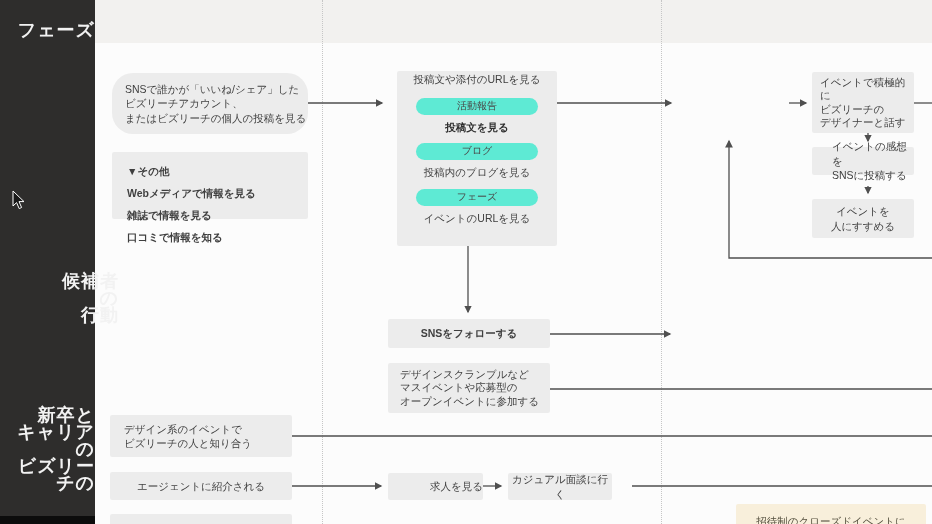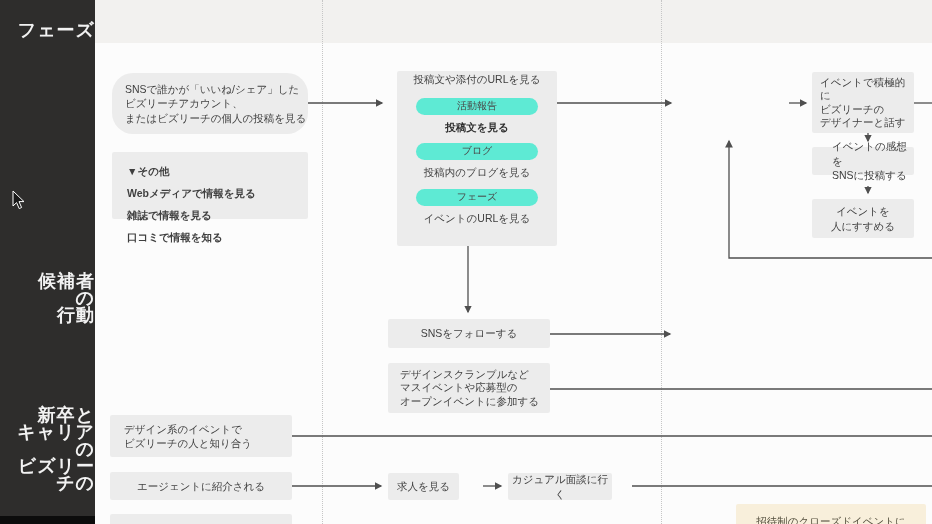--- a/index.html
+++ b/index.html
@@ -51,21 +51,21 @@
   <div id="header-band"></div>
   <div class="col-header" id="col-h1">認知</div>
   <div class="col-header" id="col-h2">興味</div>
   <div class="col-header" id="col-h3">共感</div>
 
   <div class="col-sep" style="left:322px;"></div>
   <div class="col-sep" style="left:661px;"></div>
 
   <div id="sidebar">
     <div class="side-label" style="top:22px;">フェーズ</div>
-    <div class="side-label" style="top:273px;">
+    <div class="side-label" style="top:273px;padding-left:24px;">
       <div>候補者</div>
       <div>の</div>
       <div>行動</div>
     </div>
     <div class="side-label" style="top:407px;">
       <div>新卒と</div>
       <div>キャリア</div>
       <div>の</div>
       <div>ビズリーチの</div>
     </div>
@@ -123,31 +123,31 @@
   <div class="card" style="left:389px;top:71px;width:160px;height:175px;padding-top:1px;margin-left:8px;">
     <div class="h-center">投稿文や添付のURLを見る</div>
     <div class="pill" style="margin-top:11px;">活動報告</div>
     <div class="action bold">投稿文を見る</div>
     <div class="pill pill-gap">ブログ</div>
     <div class="action">投稿内のブログを見る</div>
     <div class="pill pill-gap">フェーズ</div>
     <div class="action">イベントのURLを見る</div>
   </div>
 
-  <div class="card v-center h-center" style="left:388px;top:319px;width:162px;height:29px;">
+  <div class="card v-center h-center" style="left:388px;top:319px;width:162px;height:29px;font-weight:bold;">
     <div>SNSをフォローする</div>
   </div>
 
   <div class="card v-center" style="left:388px;top:363px;width:162px;height:50px;padding-left:12px;line-height:13.5px;">
     <div>デザインスクランブルなど</div>
     <div>マスイベントや応募型の</div>
     <div>オープンイベントに参加する</div>
   </div>
 
-  <div class="card v-center h-center" style="left:388px;top:473px;width:71px;height:27px;">
+  <div class="card v-center h-center" style="left:388px;top:473px;width:95px;height:27px;text-align:right;">
     <div>求人を見る</div>
   </div>
 
   <div class="card v-center h-center" style="left:508px;top:473px;width:104px;height:27px;">
     <div>カジュアル面談に行く</div>
   </div>
 
 
   <div class="card v-center" style="left:812px;top:72px;width:102px;height:61px;padding-left:8px;line-height:13.5px;">
     <div>イベントで積極的に</div>

